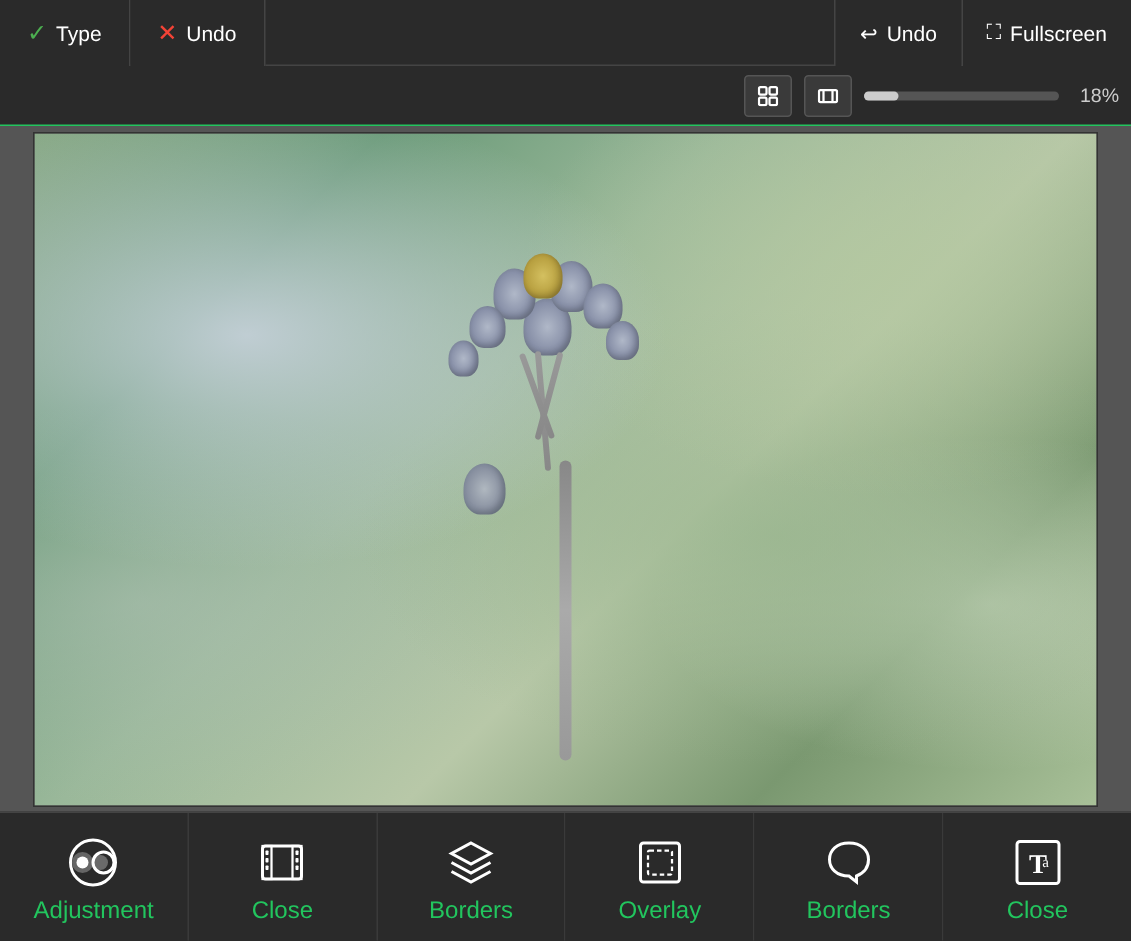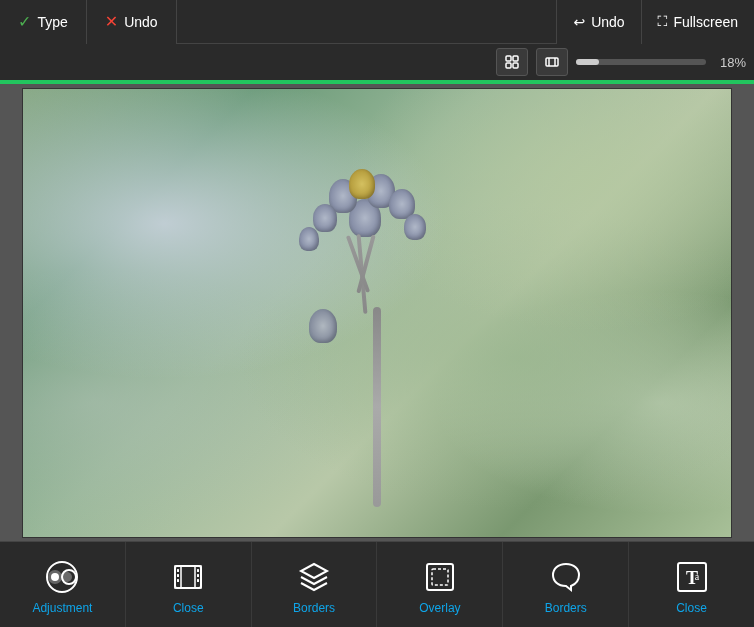--- a/index.html
+++ b/index.html
@@ -75,21 +75,21 @@
       font-size: 14px;
       cursor: pointer;
     }
 
     
     .secondary-toolbar {
       display: flex;
       align-items: center;
       height: 40px;
       background: #2a2a2a;
-      border-bottom: 4px solid #22c55e;
+      border-bottom: 1px solid #22c55e;
       padding: 0 8px;
       gap: 8px;
       justify-content: flex-end;
     }
 
     .icon-btn {
       width: 32px;
       height: 28px;
       background: #3a3a3a;
       border: 1px solid #555;
@@ -219,22 +219,22 @@
       width: 36px;
       height: 36px;
       display: flex;
       align-items: center;
       justify-content: center;
       font-size: 24px;
       color: #fff;
     }
 
     .tool-label {
-      font-size: 12px;
-      color: #0ea5e9;
+      font-size: 16px;
+      color: #22c55e;
       text-align: center;
     }
 
     
     svg { fill: white; }
 
     .checkmark { color: #4caf50; font-size: 16px; }
     .crossmark { color: #f44336; font-size: 16px; }
   </style>
 </head>

